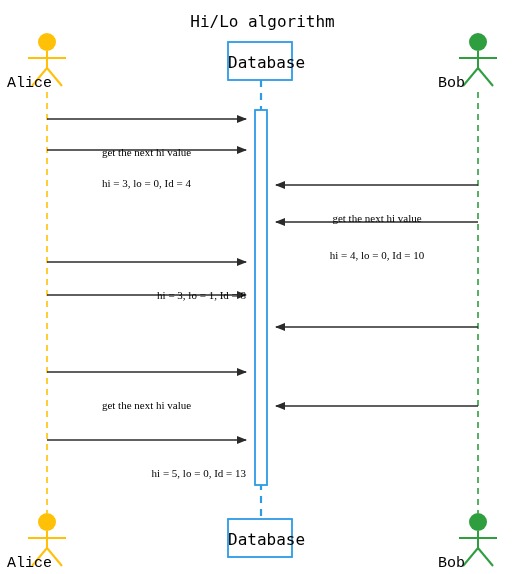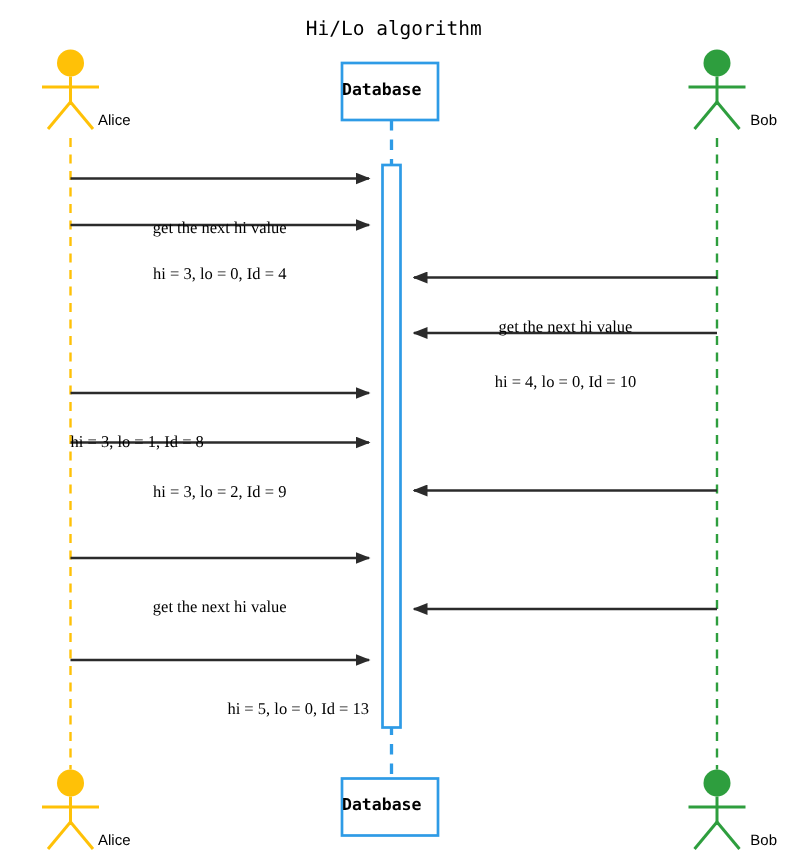--- a/index.html
+++ b/index.html
@@ -2,26 +2,26 @@
 <html><head>
 <meta charset="utf-8">
 <style>
   html,body{margin:0;padding:0;background:#ffffff;}
   body{width:525px;height:574px;position:relative;overflow:hidden;
        font-family:"DejaVu Sans Mono","Liberation Mono",monospace;}
   #stage{position:absolute;left:0;top:0;width:525px;height:574px;}
   #svg{position:absolute;left:0;top:0;}
   .lbl{position:absolute;white-space:nowrap;font-size:11px;color:#000;
        font-family:Liberation Serif, serif;margin-top:42px;}
-  .title{position:absolute;font-size:13px;color:#000;white-space:nowrap;
+  .title{position:absolute;font-size:16px;color:#000;white-space:nowrap;
          font-family:"DejaVu Sans Mono","Liberation Mono",monospace;}
-  .actor-name{position:absolute;font-size:10px;color:#000;white-space:nowrap;
-              text-align:right;font-family:Liberation Sans, sans-serif;}
-  .db-name{position:absolute;font-size:11px;color:#000;white-space:nowrap;
-           text-align:left;font-family:"DejaVu Sans Mono","Liberation Mono",monospace;font-weight:bold;}
+  .actor-name{position:absolute;font-size:15px;color:#000;white-space:nowrap;
+              text-align:left;font-family:Liberation Mono, monospace;}
+  .db-name{position:absolute;font-size:16px;color:#000;white-space:nowrap;
+           text-align:left;font-family:"DejaVu Sans Mono","Liberation Mono",monospace;}
 </style>
 </head>
 <body>
 
 <div id="stage">
 
   <div class="title" id="diagram-title" style="left:0;top:12px;width:525px;text-align:center;">Hi/Lo algorithm</div>
 
   <svg id="svg" width="525" height="574">
     <defs>
@@ -123,18 +123,17 @@
   <div class="actor-name" style="left:438px;top:75px;width:80px;">Bob</div>
   <div class="actor-name" style="left:438px;top:555px;width:80px;">Bob</div>
 
   <div class="db-name" style="left:228px;top:53px;width:64px;">Database</div>
   <div class="db-name" style="left:228px;top:530px;width:64px;">Database</div>
 
   <div class="lbl" style="left:47px;top:104px;width:199px;text-align:center;">get the next hi value</div>
   <div class="lbl" style="left:47px;top:135px;width:199px;text-align:center;">hi = 3, lo = 0, Id = 4</div>
   <div class="lbl" style="left:276px;top:170px;width:202px;text-align:center;">get the next hi value</div>
   <div class="lbl" style="left:276px;top:207px;width:202px;text-align:center;">hi = 4, lo = 0, Id = 10</div>
-  <div class="lbl" style="left:47px;top:247px;width:199px;text-align:left;">hi = 3, lo = 1, Id = 8</div>
-  <div class="lbl" style="left:47px;top:280px;width:199px;text-align:center;">hi = 3, lo = 2, Id = 9</div>
+  <div class="lbl" style="left:47px;top:247px;width:199px;text-align:right;">hi = 3, lo = 1, Id = 8</div>
   <div class="lbl" style="left:47px;top:357px;width:199px;text-align:center;">get the next hi value</div>
   <div class="lbl" style="left:47px;top:425px;width:199px;text-align:right;">hi = 5, lo = 0, Id = 13</div>
 
 </div>
 
 </body></html>

